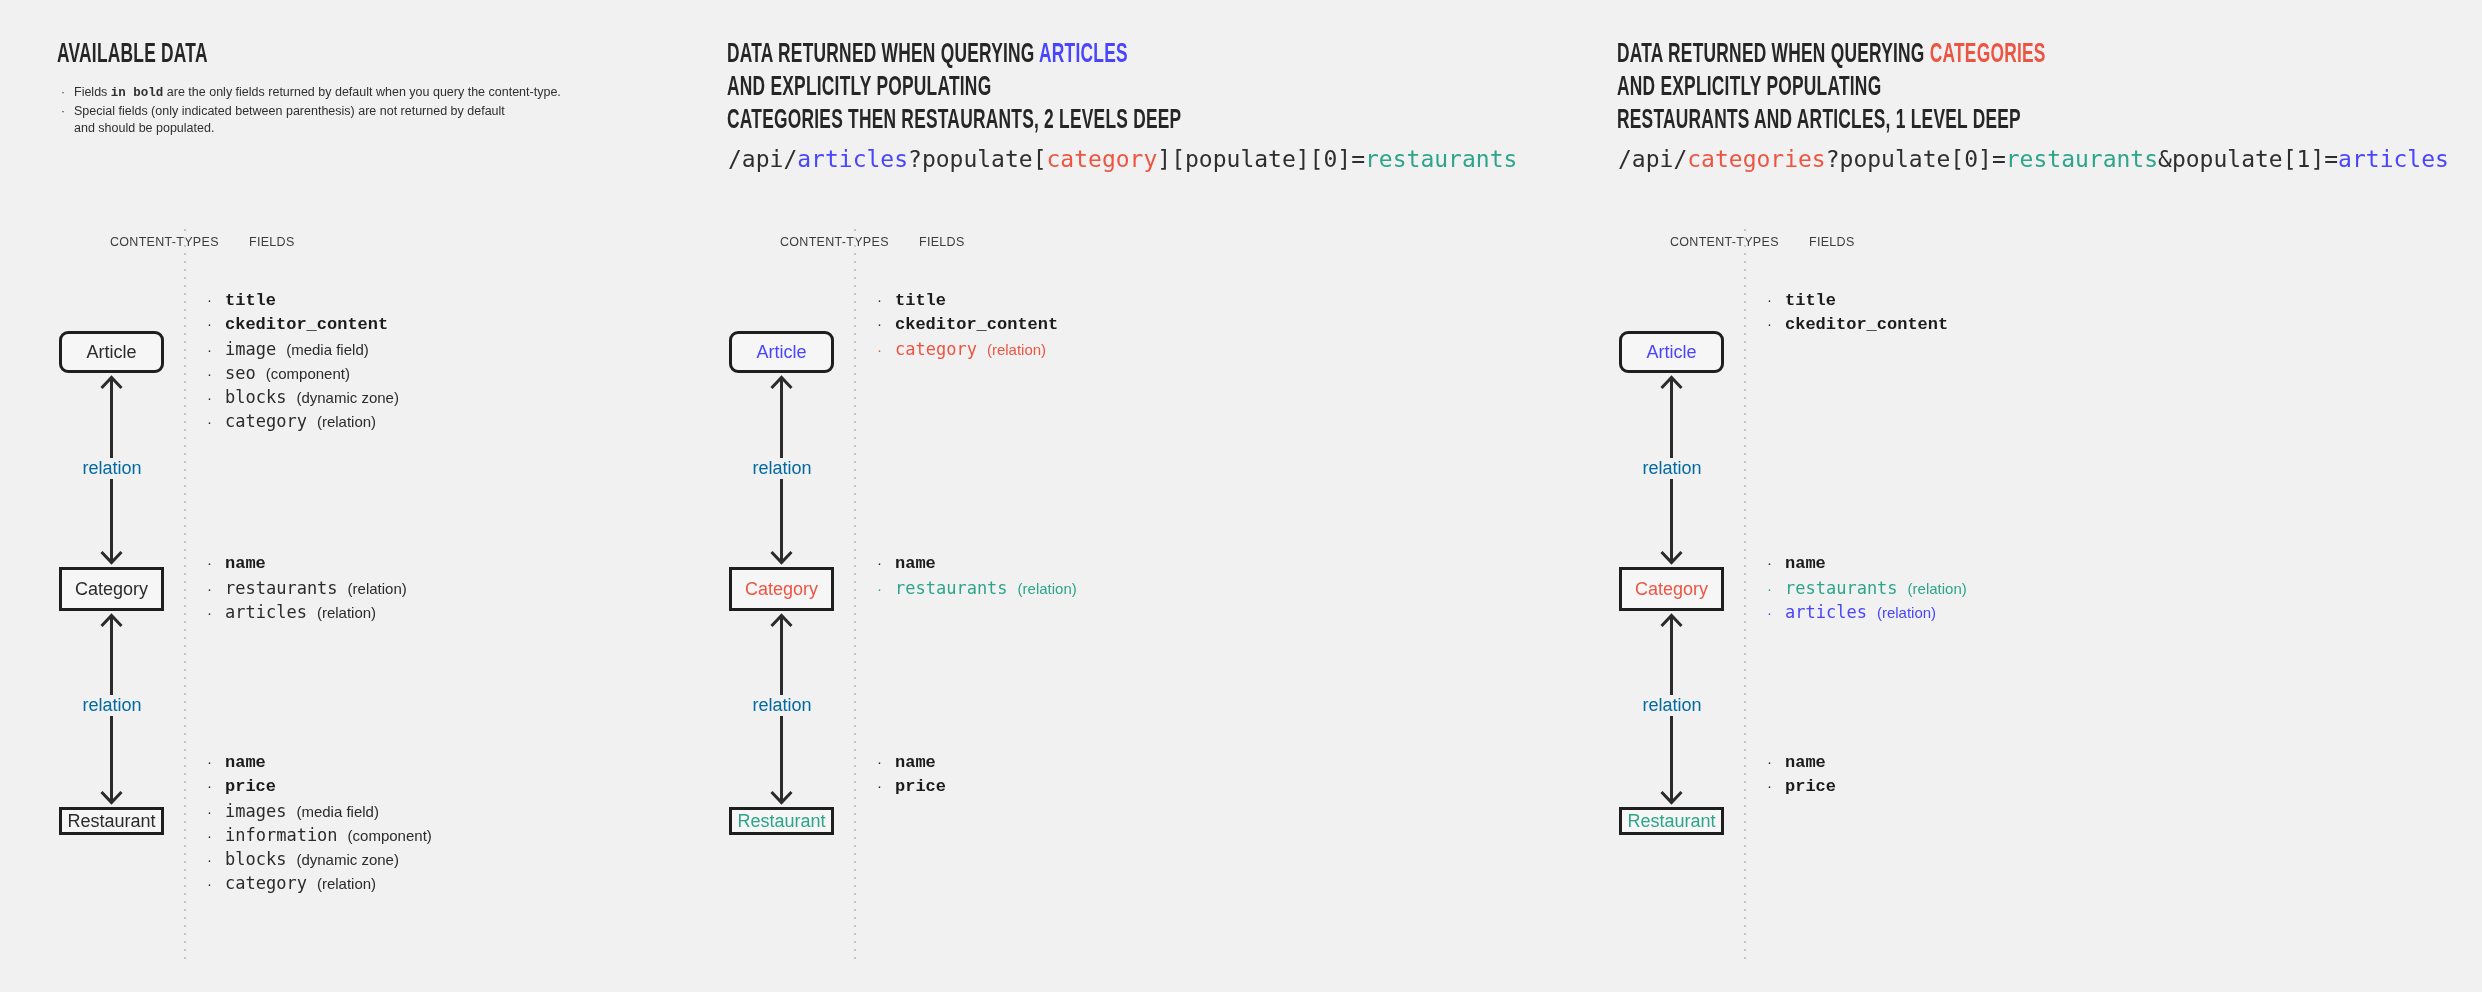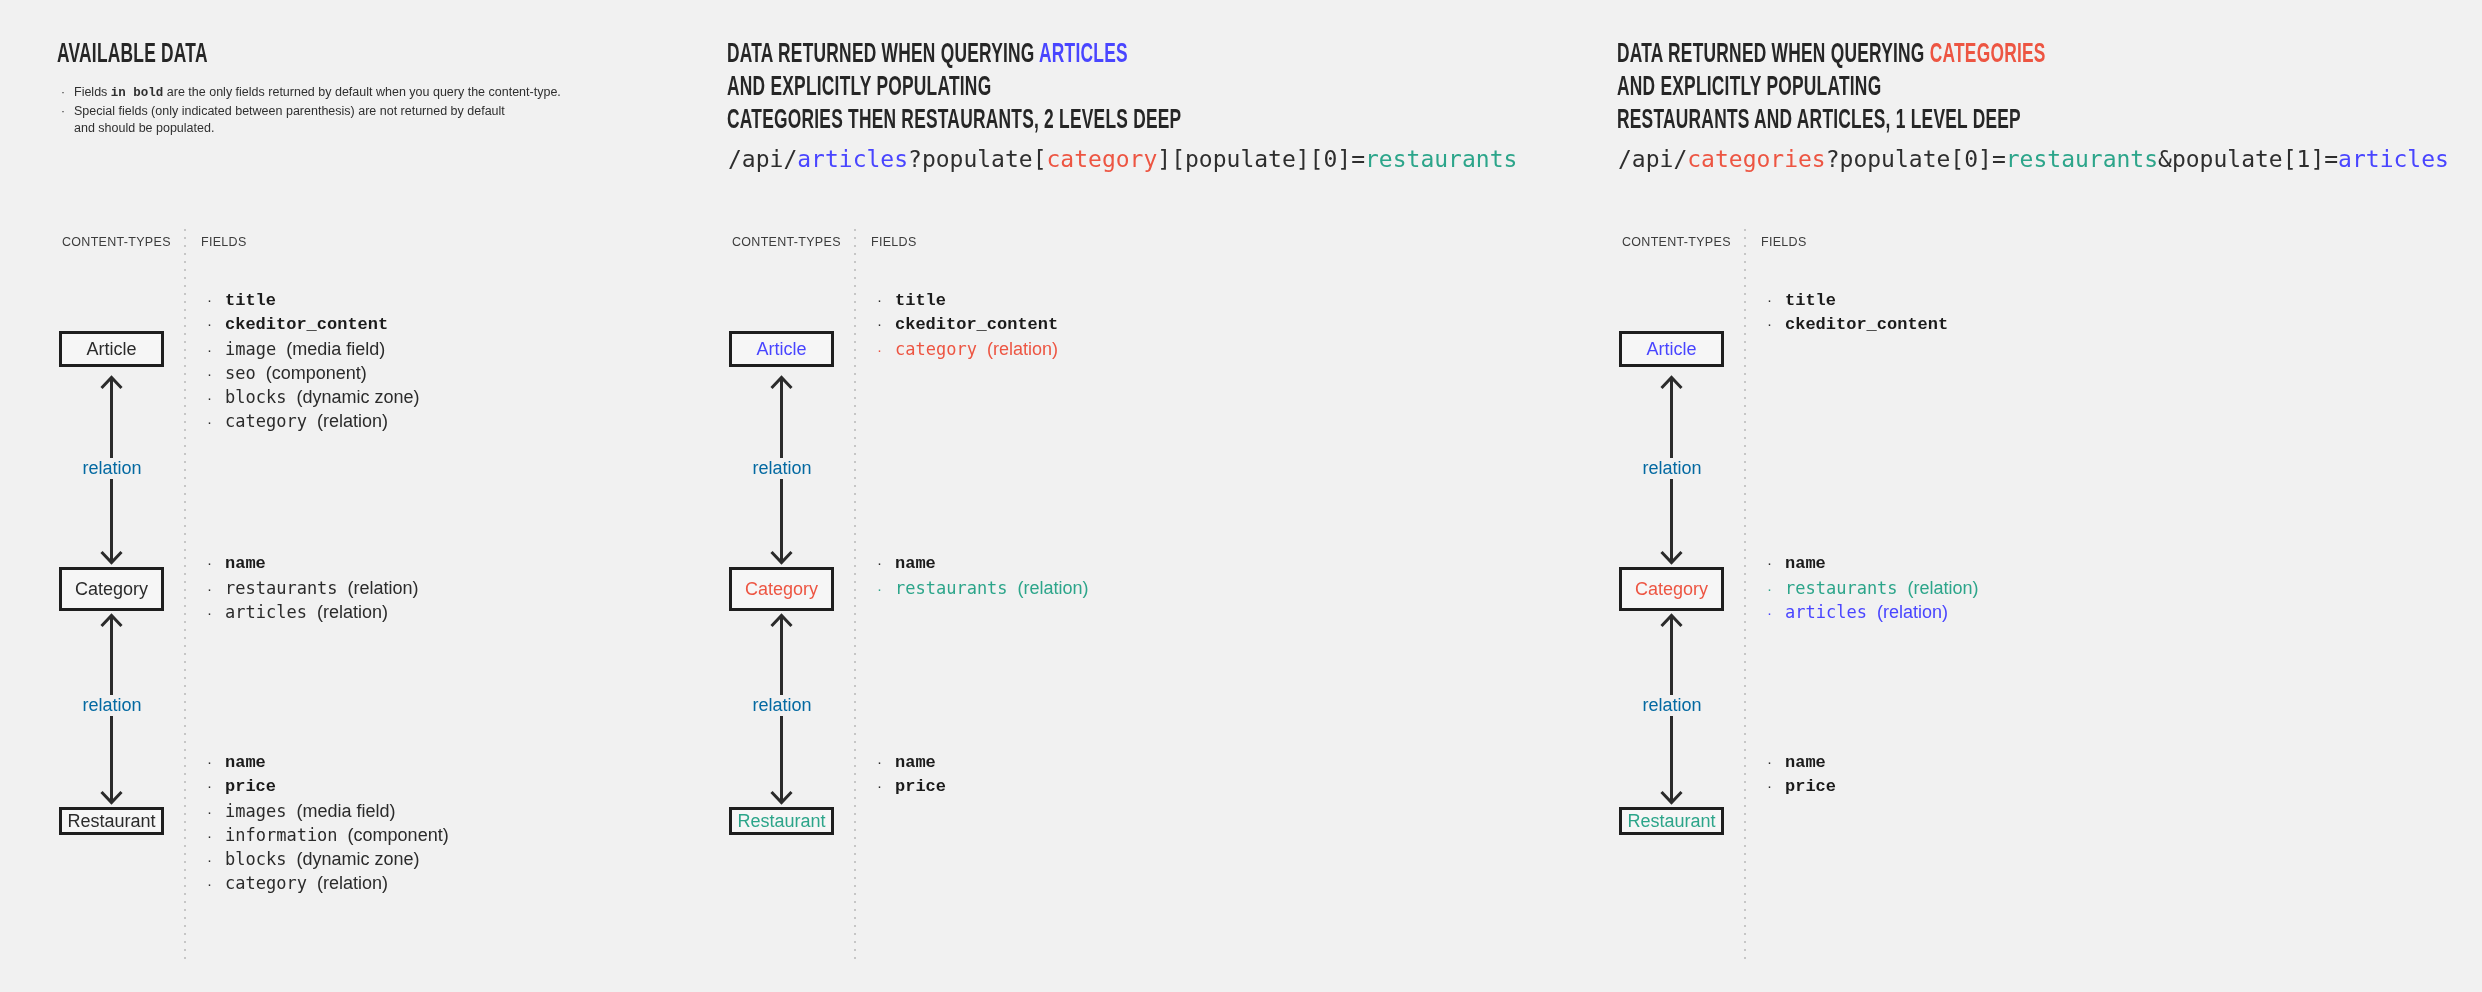--- a/index.html
+++ b/index.html
@@ -20,55 +20,55 @@
   .notes { position:absolute; left:4px; top:84px; font-size:12.5px; line-height:17.5px; color:#2f2f2f; }
   .note-row { display:flex; }
   .note-bullet { width:13px; font-size:12px; }
   .note-strong { font-weight:bold;font-family:Liberation Mono, monospace; }
 
   .code {
     position:absolute; left:1px; top:146px; white-space:nowrap;
     font-family:"DejaVu Sans Mono", monospace; font-size:23px; color:#2e2e2e;
   }
 
-  .col-label { position:absolute; top:235px; font-size:12.5px; color:#3c3c3c; letter-spacing:0.3px; white-space:nowrap; }
+  .col-label { position:absolute; top:235px; font-size:12.5px; color:#3c3c3c; letter-spacing:0.3px; white-space:nowrap;margin-left:48px; }
   .col-left { left:5px; } .col-right { left:144px; }
 
   .sep {
     position:absolute; left:127px; top:229px; width:2px; height:730px;
     background-image:repeating-linear-gradient(to bottom, #c6c6c6 0px, #c6c6c6 2px, transparent 2px, transparent 8px);
   }
 
   .ct-box {
     position:absolute; left:2px; width:105px; box-sizing:border-box;
     border:3px solid #1e1e1e; background:#f6f6f6;
     display:flex; align-items:center; justify-content:center; font-size:18px; white-space:nowrap;
   }
-  .box-0 { top:331px; height:36px; }
+  .box-0 { top:331px; height:42px;border-radius:9px; }
   .box-1 { top:567px; height:44px; }
   .box-2 { top:807px; height:28px; }
 
   .arrow { position:absolute; left:39px; width:31px; }
   .arrow-0 { top:374px; height:192px; }
   .arrow-1 { top:612px; height:194px; }
   .rel-label {
     position:absolute; left:55px; transform:translateX(-50%);
     background:#f1f1f1; padding:0 5px; font-size:18px; color:#0369a1; white-space:nowrap;
   }
   .rel-0 { top:458px; } .rel-1 { top:695px; }
 
   .fields { position:absolute; left:150px; }
   .fg-0 { top:291px; } .fg-1 { top:554px; } .fg-2 { top:753px; }
   .field-row {
     display:flex; align-items:baseline; height:24px; white-space:nowrap;
     font-family:"DejaVu Sans Mono", monospace; font-size:17px; color:#2b2b2b;
   }
   .field-bullet { width:18px; font-family:"Liberation Sans", sans-serif; font-size:15px; }
   .field-name.bold { font-weight:bold; color:#1b1b1b;font-family:Liberation Mono, monospace; }
-  .field-type { font-family:"Liberation Sans", sans-serif; font-size:18px; margin-left:10px; }
+  .field-type { font-family:"Liberation Sans", sans-serif; font-size:15px; margin-left:10px; }
 </style>
 </head>
 <body>
 
 <div class="page">
   <section class="panel" id="p0">
       <div class="title">
         <div class="title-line"><span>AVAILABLE DATA</span></div>
       </div>
       <div class="notes">

